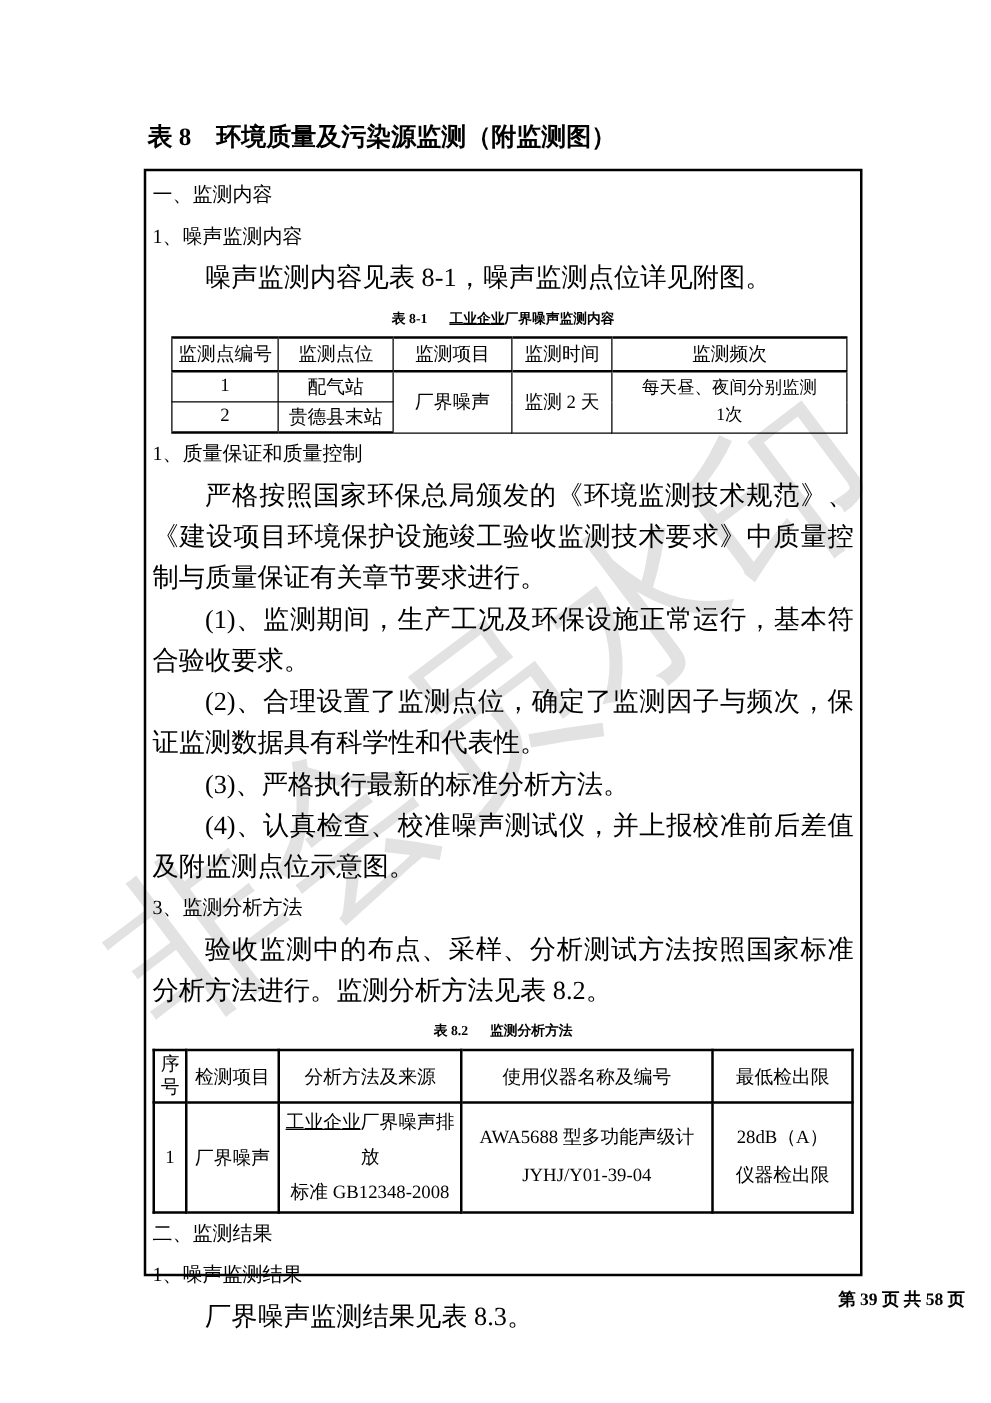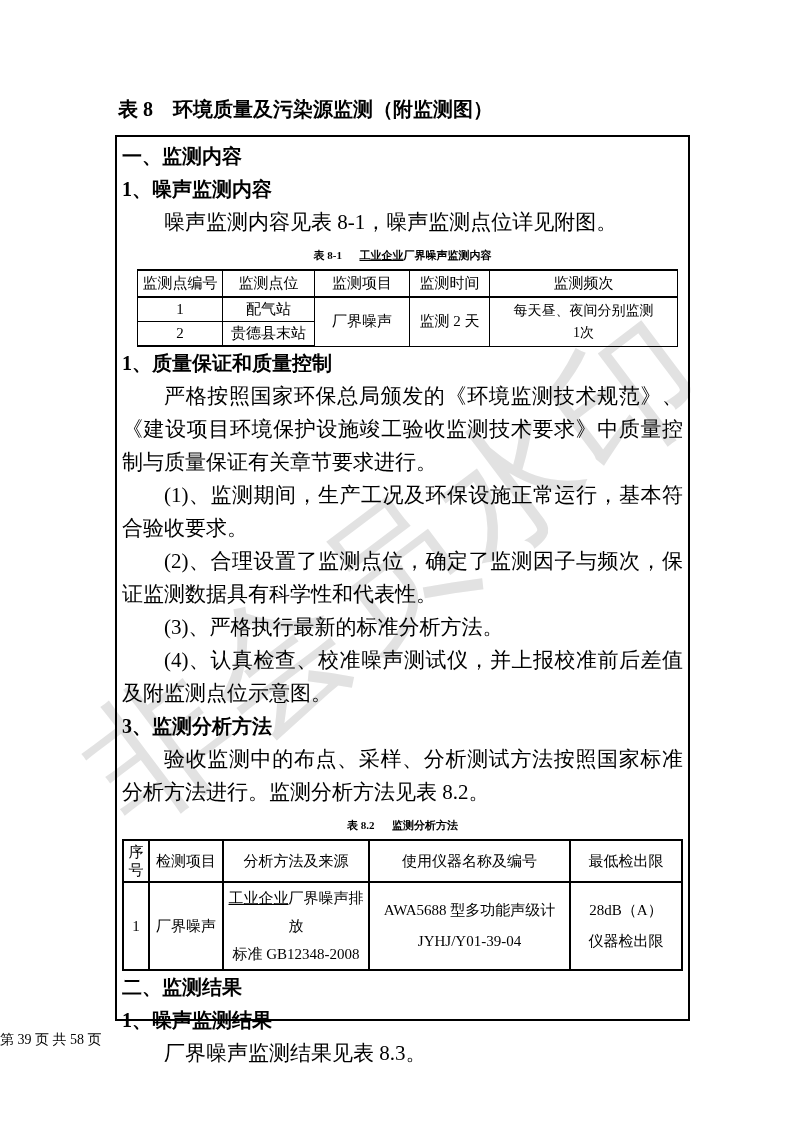--- a/index.html
+++ b/index.html
@@ -32,21 +32,21 @@
   }
   .main-box{
     position:absolute;
     left:115px;top:135px;
     width:575px;height:886px;
     border:2px solid #000;
     box-sizing:border-box;
     padding:3px 5px;
     z-index:1;
   }
-  .sec-heading{font-size:20px;font-weight:bold;line-height:33px;margin:0;}
+  .sec-heading{font-size:16px;font-weight:normal;line-height:33px;margin:0;}
   .para{font-size:21px;line-height:33px;margin:0;text-indent:2em;text-align:justify;}
   .caption{
     text-align:center;font-weight:bold;font-size:11px;line-height:28px;margin-top:2px;
   }
   .caption .cap-prefix{margin-right:1.6em;}
   .u{text-decoration:underline;}
   table{border-collapse:collapse;table-layout:fixed;}
   
   .t81{width:540px;margin-left:15px;}
   .t81 th,.t81 td{
@@ -68,23 +68,24 @@
     padding:1px;
   }
   .t82 thead th{height:38px;}
   .t82 tbody td{height:67px;}
   .t82 th.seq{white-space:pre-line;line-height:18px;}
   .t82 td.pre{white-space:pre-line;line-height:31px;margin-left:19px;}
   .t82 td.method{line-height:28px;}
   .page-footer{
     position:absolute;
     left:0;top:1031px;width:772px;
-    text-align:left;
+    text-align:right;
     font-size:14px;
     z-index:2;
+    font-weight:bold;
   }
 </style>
 </head>
 <body>
 
 <div class="page">
 
   <div class="watermark">非会员水印</div>
 
   <div class="doc-title">表 8　环境质量及污染源监测（附监测图）</div>

